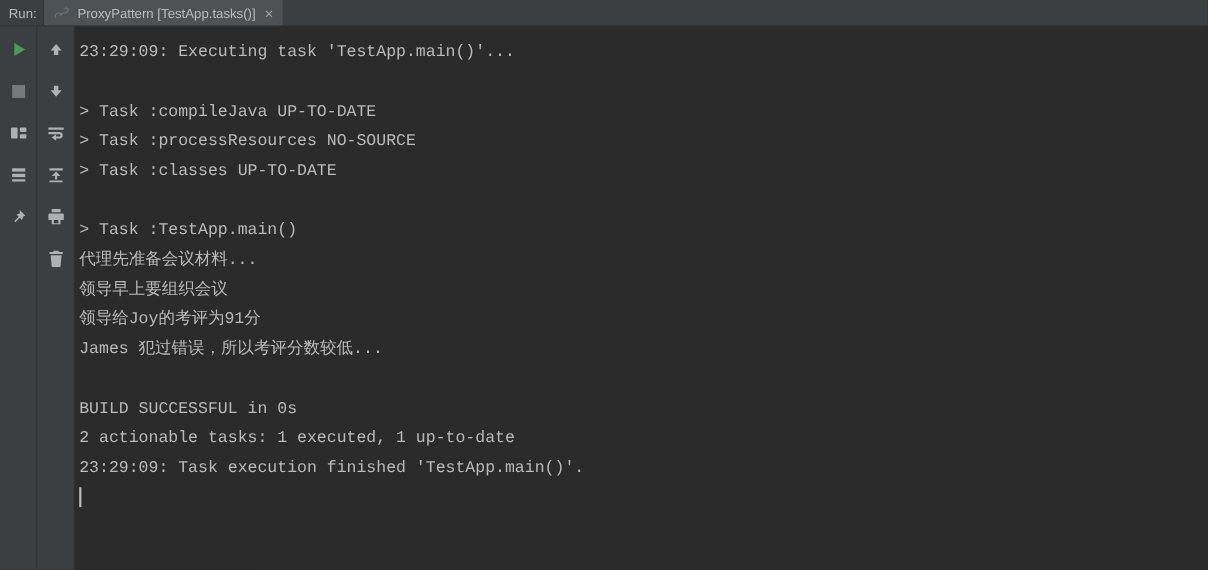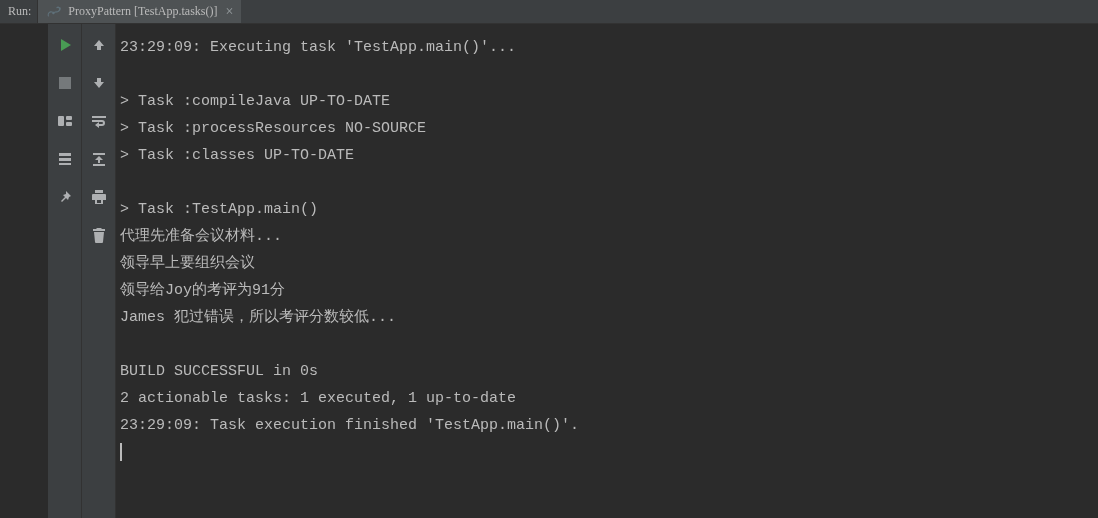--- a/index.html
+++ b/index.html
@@ -13,21 +13,20 @@
     overflow: hidden;
     display: flex;
     flex-direction: column;
   }
   .header {
     height: 24px;
     background: #3c3f41;
     border-bottom: 1px solid #323232;
     display: flex;
     align-items: center;
-    font-family: Liberation Serif, serif;
   }
   .run-label {
     padding: 0 6px 0 8px;
     color: #bbbbbb;
     font-size: 12px;
     height: 100%;
     display: flex;
     align-items: center;
     border-right: 1px solid #323232;
   }
@@ -43,21 +42,20 @@
   .tab-icon svg { display: block; }
   .tab-label { color: #bbbbbb; font-size: 12px; }
   .tab-close {
     color: #9aa0a3; font-size: 14px; line-height: 1; cursor: pointer;
     padding: 0 2px;
   }
   .body {
     flex: 1;
     display: flex;
     min-height: 0;
-    padding-left: 48px;
   }
   .gutter {
     width: 34px;
     background: #3c3f41;
     border-right: 1px solid #323232;
     display: flex;
     flex-direction: column;
     align-items: center;
     padding-top: 10px;
     gap: 16px;

